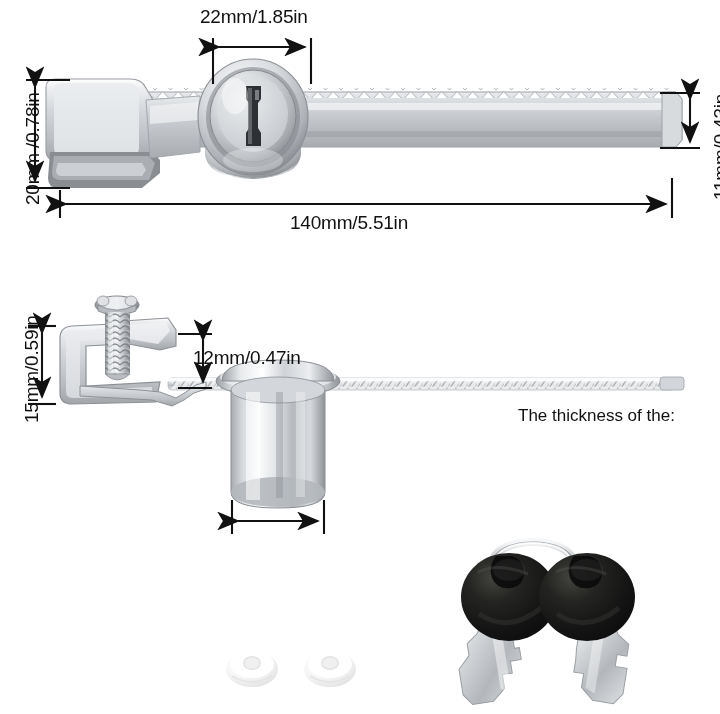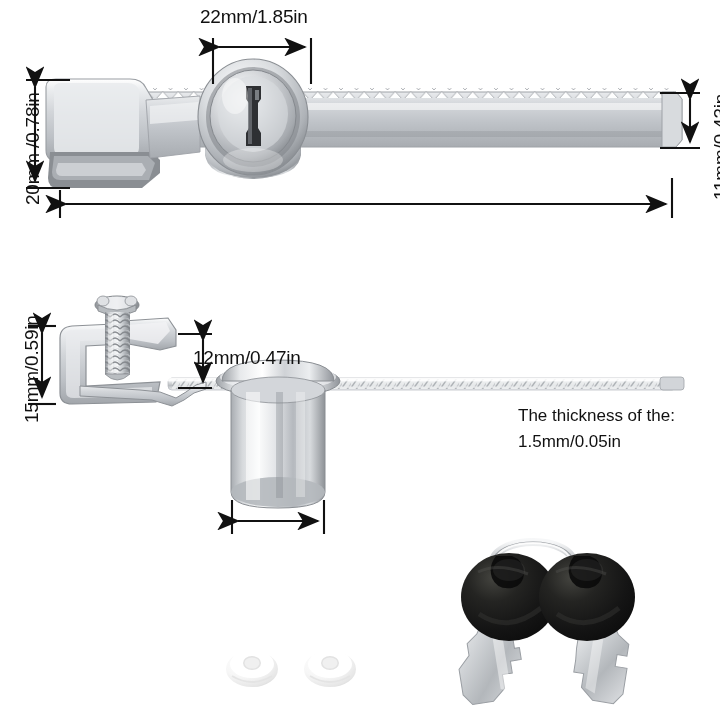--- a/index.html
+++ b/index.html
@@ -385,24 +385,24 @@
       </g>
     </g>
   </svg>
 
   <div class="dim-label" style="left:200px; top:6px;">22mm/1.85in</div>
 
   <div class="dim-label vert-left" style="left:22px; top:205px;">20mm /0.78in</div>
 
   <div class="dim-label vert-right" style="left:710px; top:200px;">11mm/0.43in</div>
 
+  <div class="dim-label" style="left:290px; top:212px;">140mm/5.51in</div>
 
   <div class="dim-label vert-left" style="left:21px; top:423px;">15mm/0.59in</div>
 
   <div class="dim-label" style="left:193px; top:347px;">12mm/0.47in</div>
 
 
   <div class="note-block" style="left:518px; top:403px;">
     <div>The thickness of the:</div>
-    <div>1.5mm/0.05in</div>
   </div>
 
 </div>
 
 </body></html>

